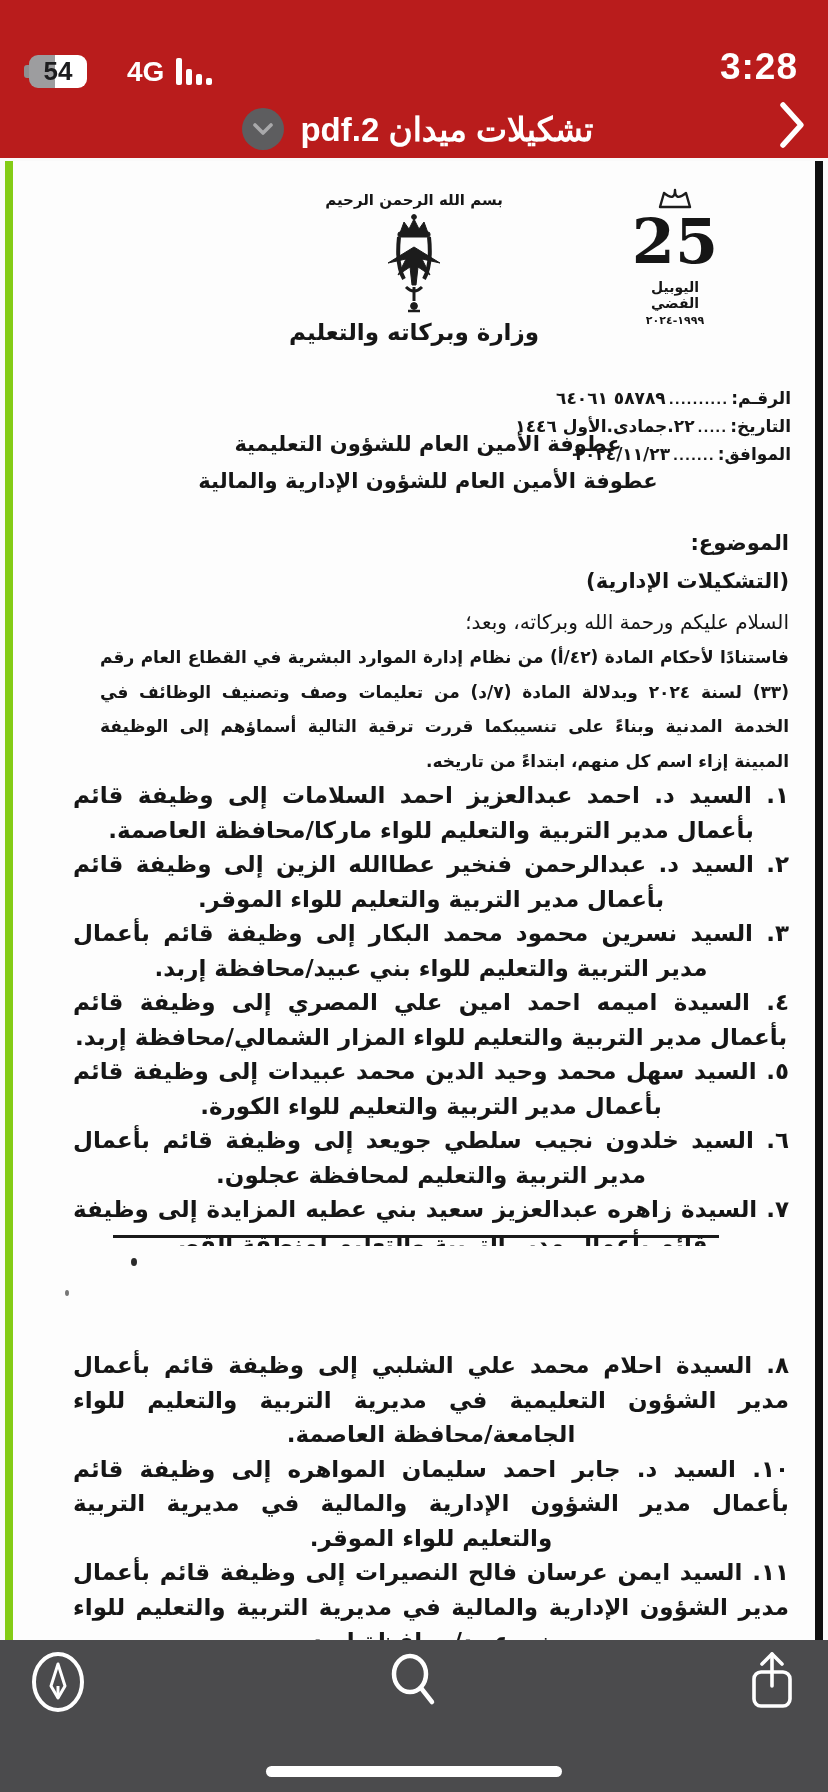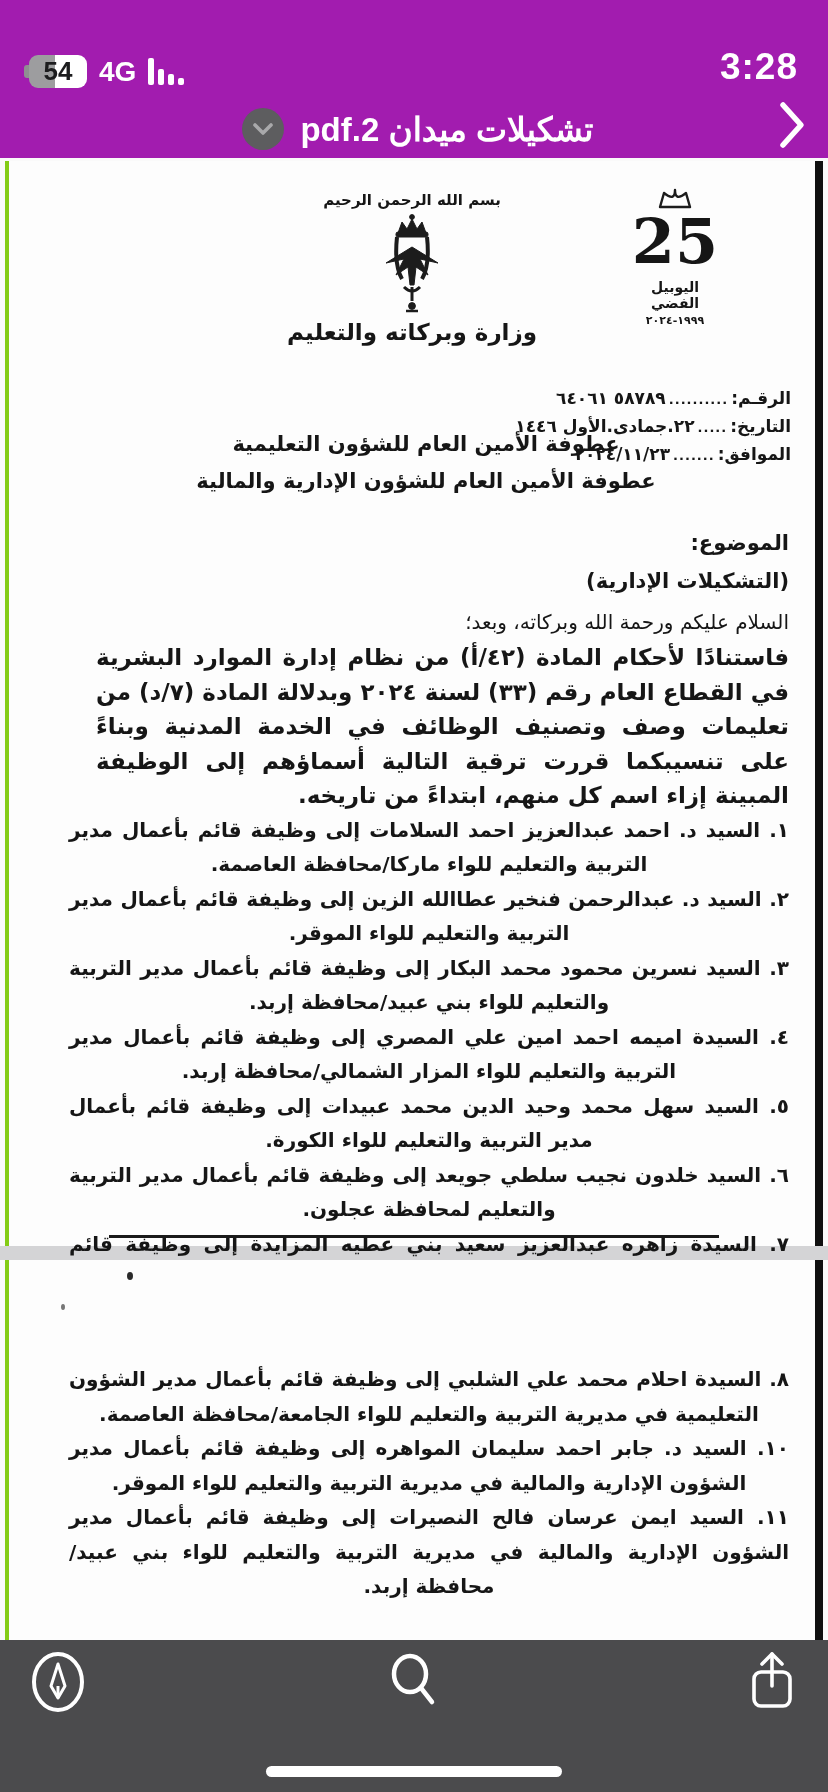--- a/index.html
+++ b/index.html
@@ -1,44 +1,44 @@
 <!DOCTYPE html>
 <html lang="ar"><head>
 <meta charset="utf-8">
 <style>
   html,body{margin:0;padding:0;background:#000;}
-  .screen{position:relative;width:828px;height:1792px;background:#a21caf;overflow:hidden;
+  .screen{position:relative;width:828px;height:1792px;background:#b91c1c;overflow:hidden;
           display:flex;flex-direction:column;font-family:"Liberation Sans",sans-serif;}
 
   
   .statusbar{height:100px;display:flex;align-items:flex-end;padding:0 30px 12px 24px;color:#fff;box-sizing:border-box;}
   .sb-left{display:flex;align-items:center;gap:12px;}
   .batt{display:flex;align-items:center;}
   .batt-cap{width:5px;height:13px;background:#8f8f91;border-radius:3px 0 0 3px;}
   .batt-body{width:58px;height:33px;border-radius:9px;overflow:hidden;
              background:linear-gradient(90deg,#9d9d9f 0 45%,#ffffff 45% 100%);
              display:flex;align-items:center;justify-content:center;
              font-size:26px;font-weight:bold;color:#1c1c1e;}
-  .net{font-size:28px;font-weight:600;}
+  .net{font-size:28px;font-weight:600;margin-left:28px;}
   .bars{display:flex;align-items:flex-end;gap:4px;height:27px;}
   .bars i{display:block;width:6px;background:#fff;border-radius:2px;}
   .time{margin-left:auto;font-size:37px;font-weight:600;letter-spacing:1px;}
 
   
   .navbar{height:58px;position:relative;display:flex;align-items:center;}
   .nav-center{position:absolute;left:8px;right:0;display:flex;justify-content:center;align-items:center;
               direction:rtl;gap:16px;}
   .nav-title{font-size:33px;font-weight:600;color:#fff;}
   .collapse-btn{width:42px;height:42px;border-radius:50%;background:#5d5d5f;
                 display:flex;align-items:center;justify-content:center;}
   .back-btn{position:absolute;right:16px;top:0;width:34px;height:50px;display:flex;align-items:center;}
 
   
   .doc{flex:1;background:#fafafa;overflow:hidden;display:flex;flex-direction:column;padding-top:3px;}
-  .page{position:relative;background:#fdfdfd;border-left:4px solid #84cc16;border-right:8px solid #101010;
+  .page{position:relative;background:#fdfdfd;border-left:8px solid #84cc16;border-right:8px solid #101010;
         margin:0 5px;direction:rtl;color:#161616;font-family:"DejaVu Sans",sans-serif;box-sizing:border-box;}
   .page1{height:1085px;}
   .sep{height:14px;background:#d4d4d6;}
   .page2{flex:1;}
 
   .p1-header{position:relative;height:265px;}
   .center-stack{position:absolute;top:30px;left:0;right:0;text-align:center;}
   .bismillah{font-size:15px;font-weight:bold;}
   .coat{display:block;margin:4px auto 0;}
   .ministry{font-size:23px;font-weight:bold;margin-top:2px;}
@@ -48,23 +48,23 @@
   .jub-years{font-size:11px;font-weight:bold;letter-spacing:1px;margin-top:3px;}
 
   .fields{position:absolute;top:224px;right:24px;font-size:17px;font-weight:bold;}
   .frow{display:flex;direction:rtl;align-items:baseline;line-height:27px;}
   .fdots{letter-spacing:1px;margin:0 3px;font-size:13px;}
 
   .addressees{text-align:center;font-size:21px;font-weight:bold;line-height:37px;margin-left:28px;}
   .body-pad{padding-right:26px;padding-left:60px;}
   .subject{margin-top:24px;font-size:21px;font-weight:bold;line-height:38px;}
   .salutation{margin-top:10px;font-size:20px;font-weight:normal;}
-  .intro{margin-top:6px;font-size:23px;font-weight:bold;line-height:34.5px;
+  .intro{margin-top:6px;font-size:17px;font-weight:bold;line-height:34.5px;
          text-align:justify;text-align-last:right;margin-left:27px;}
-  .list-item{font-size:20px;font-weight:bold;line-height:34.5px;
+  .list-item{font-size:23px;font-weight:bold;line-height:34.5px;
              text-align:justify;text-align-last:center;}
   .rule{position:absolute;bottom:8px;right:96px;left:100px;border-top:3px solid #1a1a1a;}
 
   .p2{padding-top:102px;}
   .speck1{position:absolute;top:12px;left:118px;width:6px;height:8px;background:#2a2a2a;border-radius:50%;}
   .speck2{position:absolute;top:44px;left:52px;width:4px;height:6px;background:#777;border-radius:50%;}
 
   
   .toolbar{height:152px;background:#4b4b4d;position:relative;flex:none;}
   .tb-btn{position:absolute;top:10px;}

